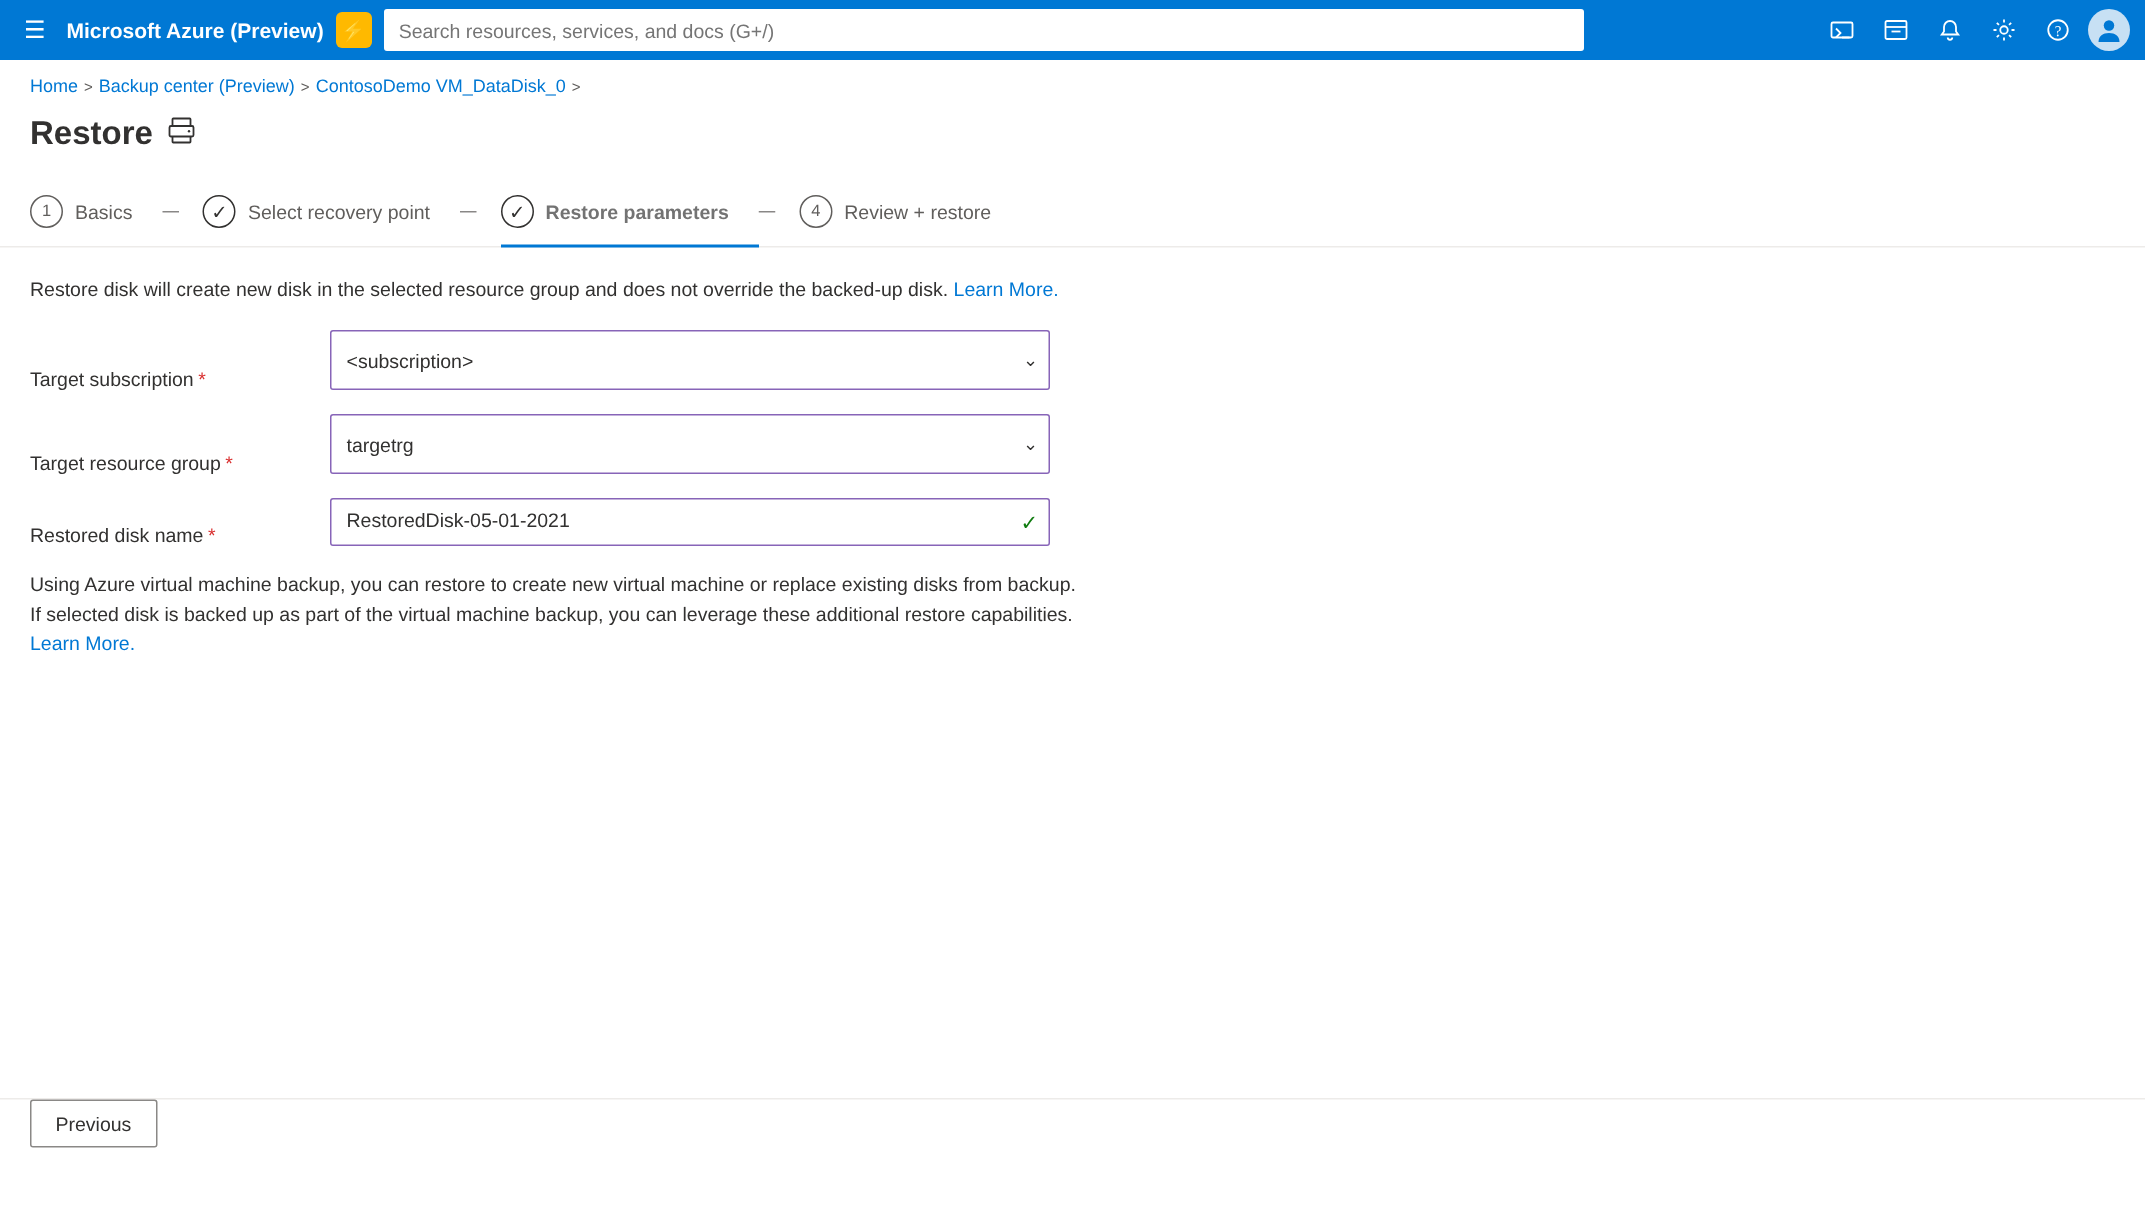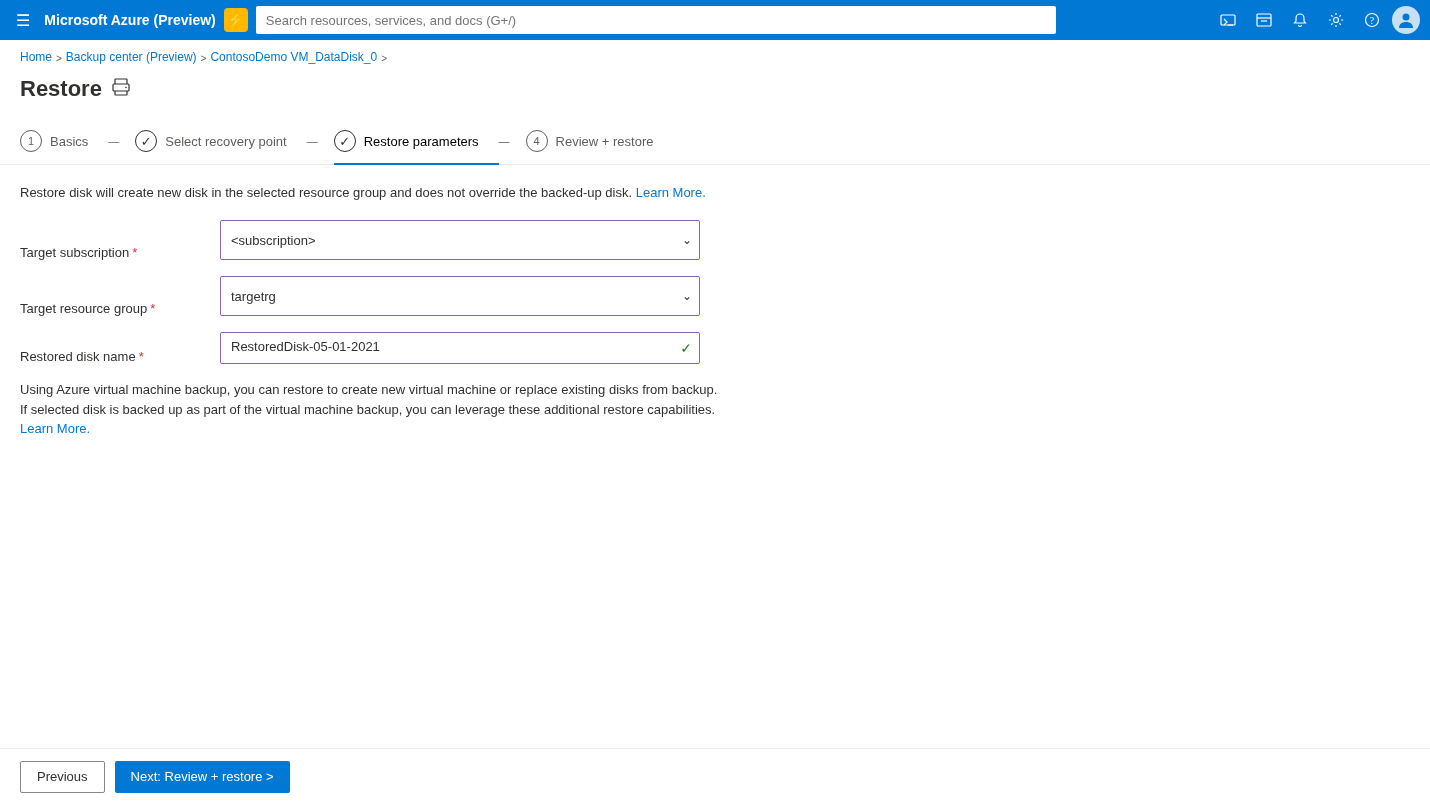--- a/index.html
+++ b/index.html
@@ -150,22 +150,22 @@
     }
     .step-indicator.num {
       border-color: #605e5c;
       color: #605e5c;
     }
     .step-label {
       font-size: 13px;
       color: #605e5c;
     }
     .step.active .step-label {
-      font-weight: 400;
-      color: #000000;
+      font-weight: 700;
+      color: #737373;
     }
     .step.active::after {
       content: '';
       position: absolute;
       bottom: -1px;
       left: 0;
       right: 0;
       height: 2px;
       background: #0078d4;
     }
@@ -271,26 +271,26 @@
       color: #0078d4;
       text-decoration: none;
     }
 
     
     .footer {
       position: fixed;
       bottom: 0;
       left: 0;
       right: 0;
-      height: 56px;
+      height: 72px;
       border-top: 1px solid #edebe9;
       background: #fff;
       display: flex;
-      align-items: center;
-      padding: 12px 20px;
+      align-items: flex-start;
+      padding: 0 20px;
       gap: 10px;
     }
     .btn-outline {
       height: 32px;
       padding: 0 16px;
       border: 1px solid #8a8886;
       background: #fff;
       color: #323130;
       font-size: 13px;
       cursor: pointer;
@@ -452,14 +452,13 @@
   </div>
 
   <p class="note-text">
     <span>Using Azure virtual machine backup, you can restore to create new virtual machine or replace existing disks from backup. If selected disk is backed up as part of the virtual machine backup, you can leverage these additional restore capabilities.</span>
     <a>Learn More.</a>
   </p>
 </div>
 
 <div class="footer">
   <button class="btn-outline">Previous</button>
-  <button class="btn-primary">Next: Review + restore &gt;</button>
 </div>
 
 </body></html>

